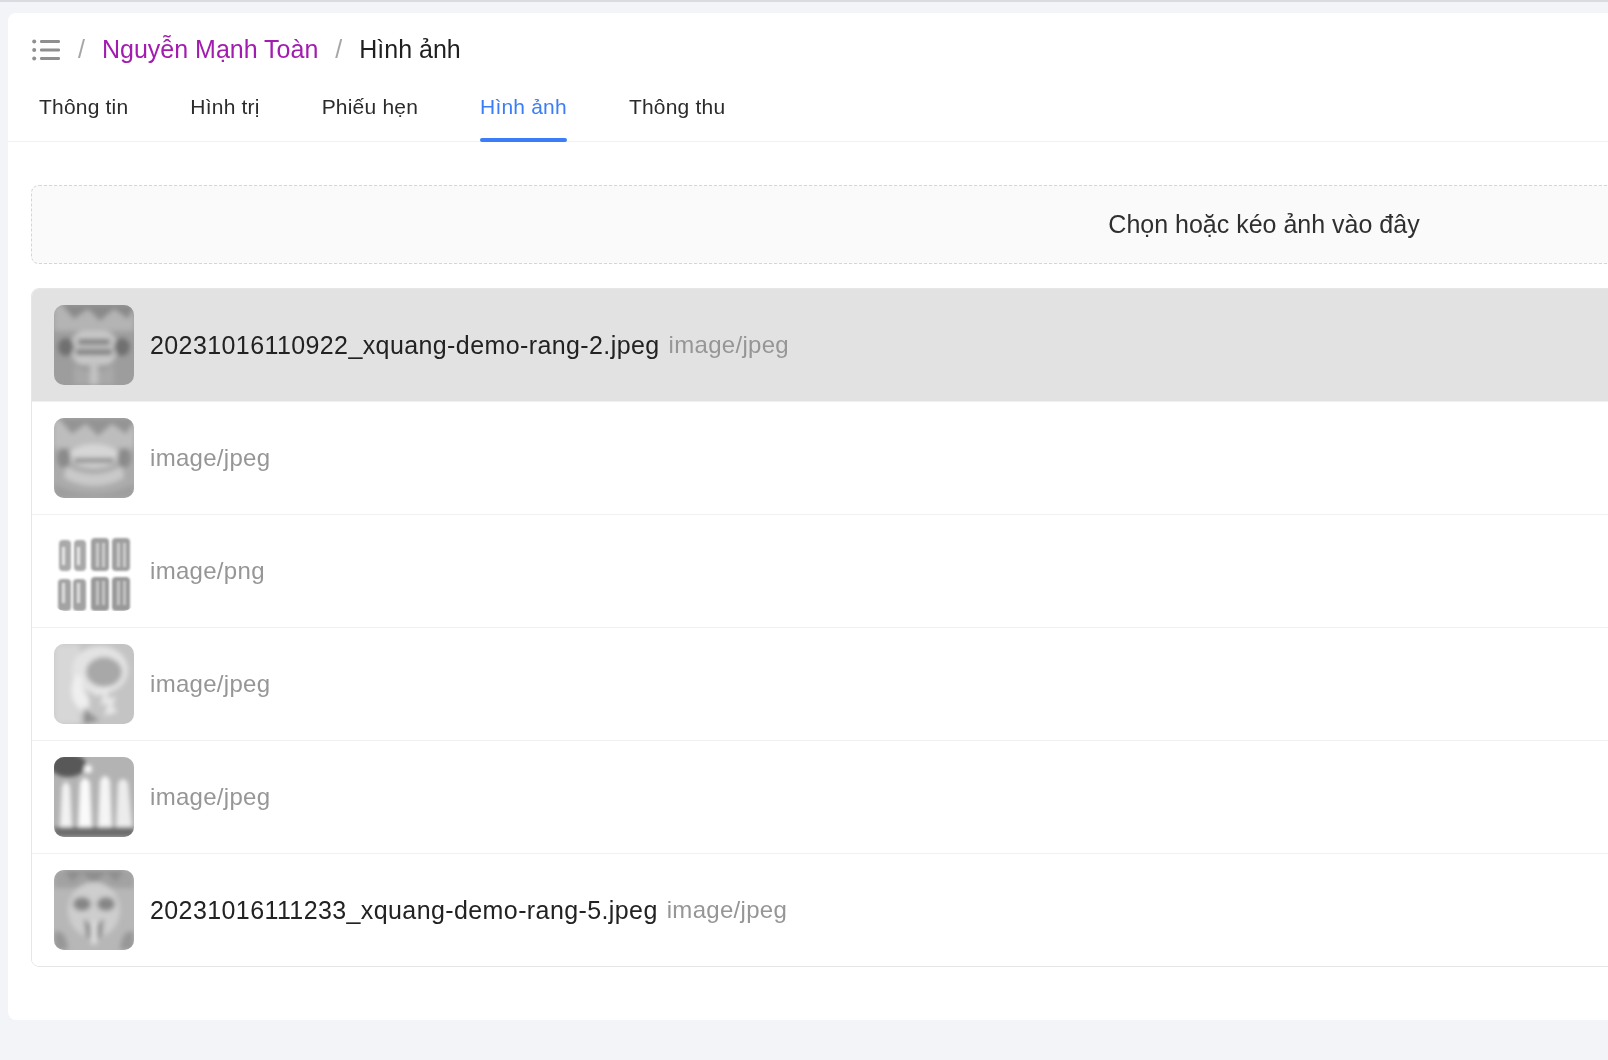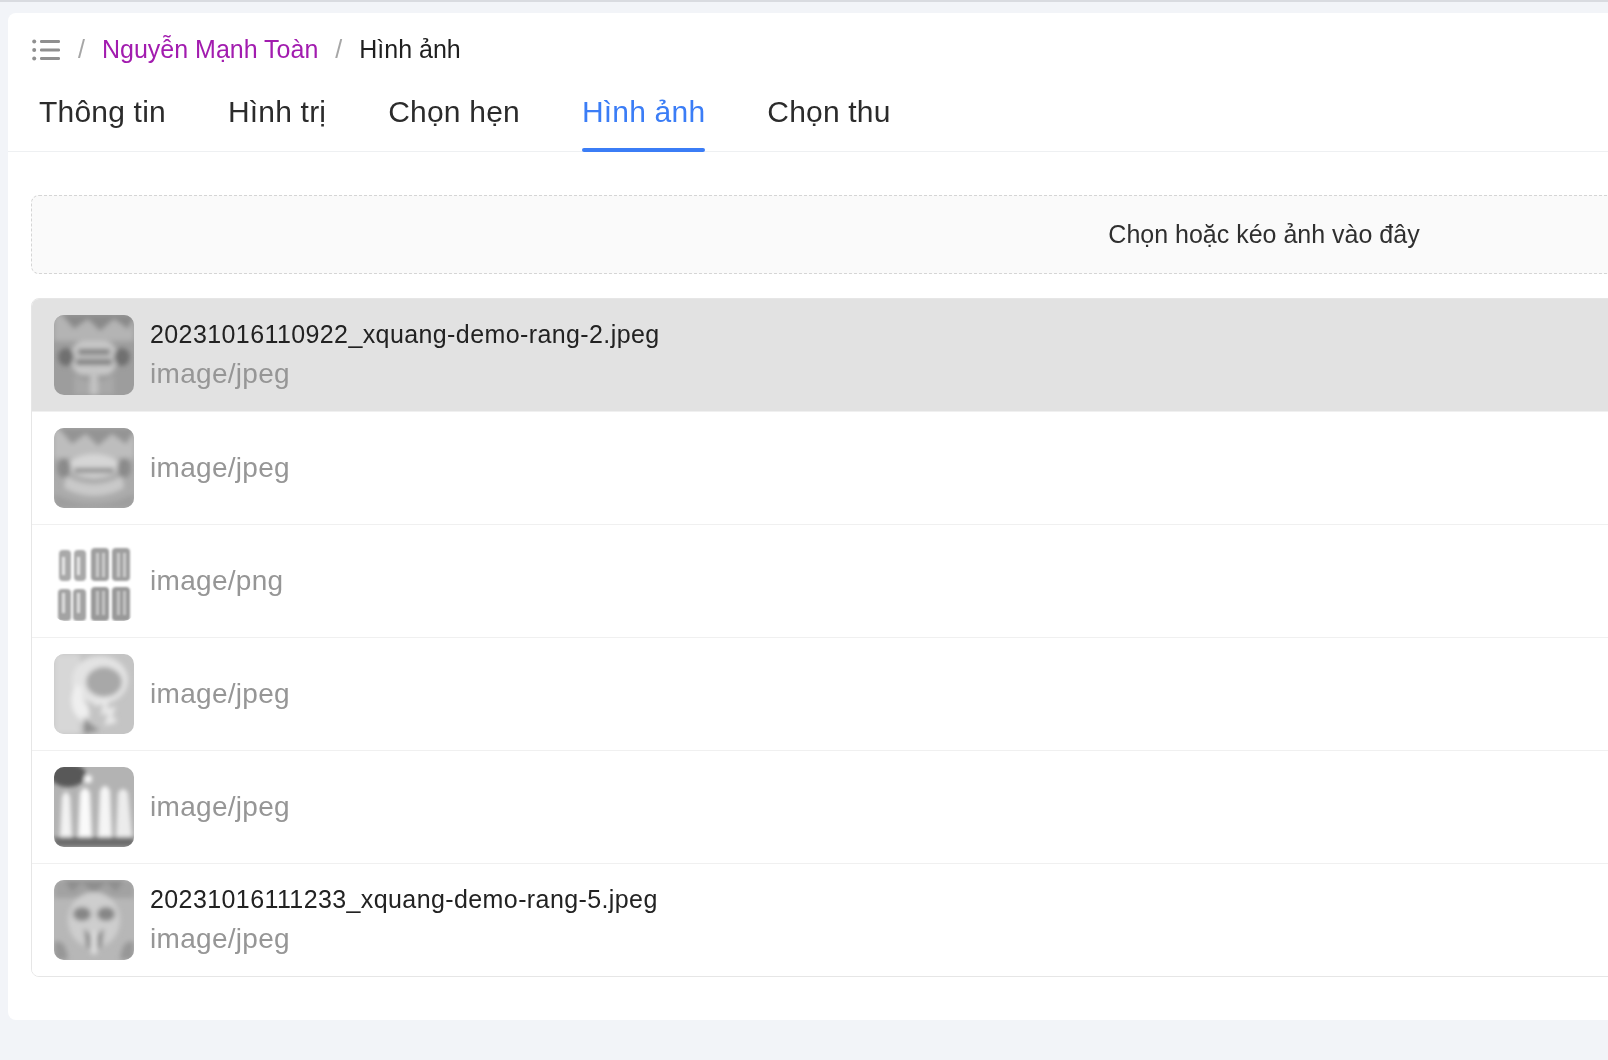--- a/index.html
+++ b/index.html
@@ -32,21 +32,21 @@
   .crumb-current { color: #1f1f1f; }
   
   .tabs-bar {
     margin-top: 26px;
     padding-left: 31px;
     display: flex;
     gap: 62px;
     border-bottom: 1px solid #eef0f2;
   }
   .tab {
-    font-size: 30px;
+    font-size: 21px;
     color: #2b2b2b;
     padding: 4px 0 22px 0;
     position: relative;
     cursor: pointer;
     letter-spacing: 0.2px;
   }
   .tab.active { color: var(--accent, #3b7df6); }
   .tab.active::after {
     content: "";
     position: absolute;
@@ -88,23 +88,23 @@
   .file-row:last-child { border-bottom: none; height: 112px; }
   .file-row.highlighted { background: var(--highlight, #e2e2e2); }
   .thumb {
     width: 80px; height: 80px;
     margin: 0 16px 0 22px;
     border-radius: 10px;
     overflow: hidden;
     flex: 0 0 auto;
   }
   .thumb svg { display: block; width: 80px; height: 80px; }
-  .file-meta { display: flex; flex-direction: column; gap: 9px; justify-content: flex-end; }
+  .file-meta { display: flex; gap: 9px; justify-content: flex-end; }
   .file-name { font-size: 25px; color: #222222; letter-spacing: 0.4px; }
-  .file-type { font-size: 28px; color: #969696; letter-spacing: 0.3px; }
+  .file-type { font-size: 24px; color: #969696; letter-spacing: 0.3px; }
 </style>
 </head>
 <body>
 
 <div class="top-line"></div>
 
 <div class="card">
 
   <div class="breadcrumb">
     <span class="list-icon">
@@ -119,23 +119,23 @@
     </span>
     <span class="sep">/</span>
     <span class="crumb-link">Nguyễn Mạnh Toàn</span>
     <span class="sep">/</span>
     <span class="crumb-current">Hình ảnh</span>
   </div>
 
   <div class="tabs-bar">
     <div class="tab">Thông tin</div>
     <div class="tab">Hình trị</div>
-    <div class="tab">Chọn hẹn</div>
+    <div class="tab">Phiếu hẹn</div>
     <div class="tab active">Hình ảnh</div>
-    <div class="tab">Chọn thu</div>
+    <div class="tab">Thông thu</div>
   </div>
 
   <div class="dropzone">
     <span>Chọn hoặc kéo ảnh vào đây</span>
   </div>
 
   <div class="file-list">
 
     <div class="file-row highlighted">
       <span class="thumb">

